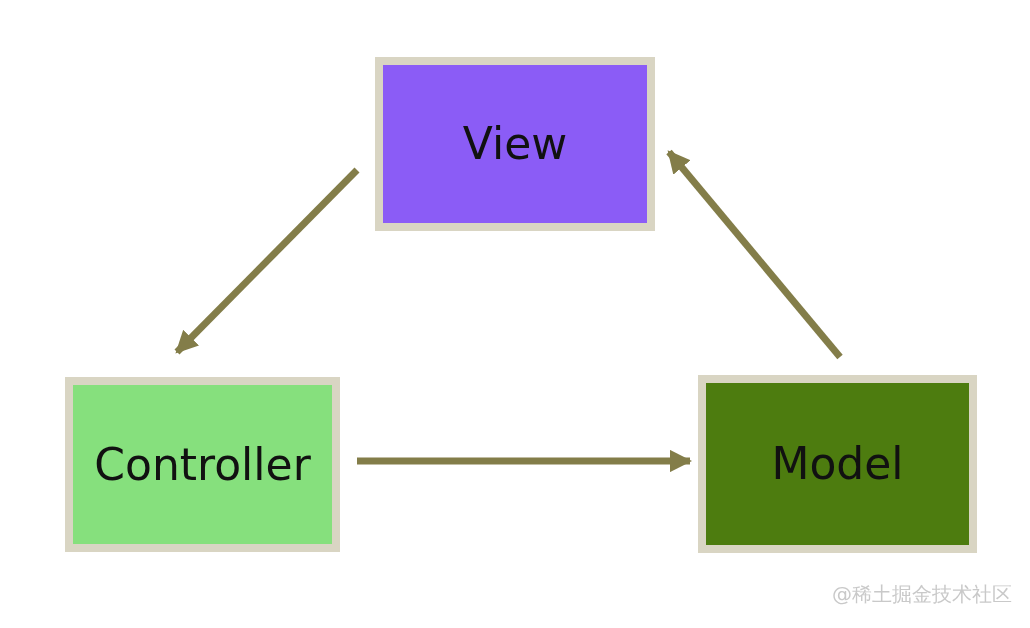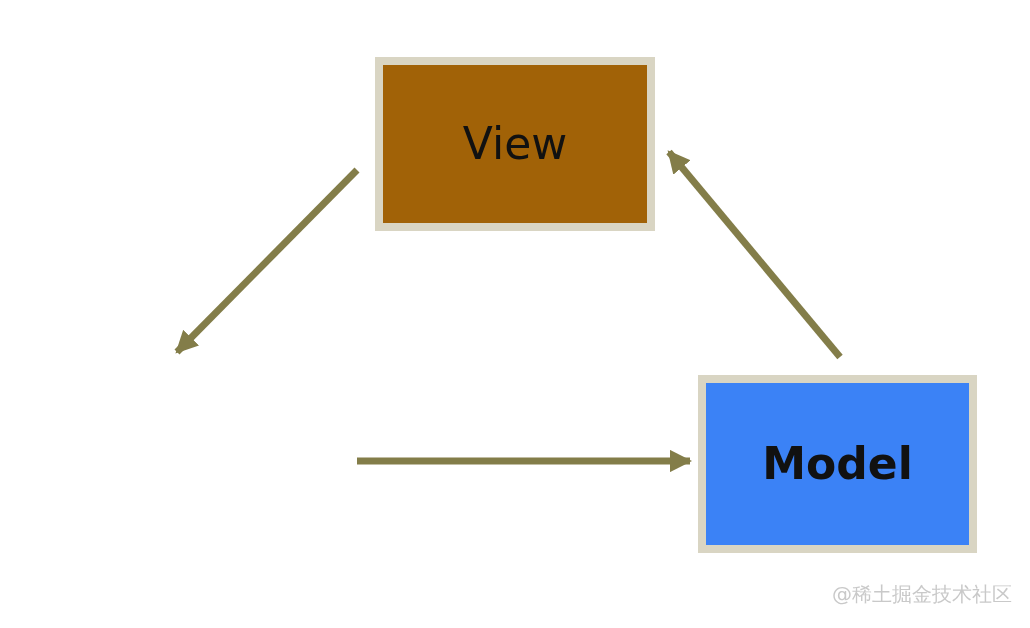--- a/index.html
+++ b/index.html
@@ -66,24 +66,27 @@
     <defs>
       <marker id="arrowhead" viewBox="0 0 10 10" refX="9" refY="5" markerWidth="3.2" markerHeight="3.2" orient="auto">
         <path class="head" d="M 0 0 L 10 5 L 0 10 z"></path>
       </marker>
     </defs>
     <line x1="357" y1="170" x2="177" y2="352" marker-end="url(#arrowhead)"></line>
     <line x1="357" y1="461" x2="690" y2="461" marker-end="url(#arrowhead)"></line>
     <line x1="840" y1="357" x2="669" y2="152" marker-end="url(#arrowhead)"></line>
   </svg>
 
-  <div class="node node-view" style="background: #a16207; align-items: center;">
+  <div class="node node-view" style="background: #8b5cf6; align-items: center;">
     <span class="node-label">View</span>
   </div>
 
+  <div class="node node-controller" style="background: rgb(134, 224, 125);">
+    <span class="node-label">Controller</span>
+  </div>
 
-  <div class="node node-model" style="background: #3b82f6; font-weight: bold;">
+  <div class="node node-model" style="background: #4d7c0f;">
     <span class="node-label">Model</span>
   </div>
 
   <div class="watermark">@稀土掘金技术社区</div>
 
 </div>
 
 </body></html>

